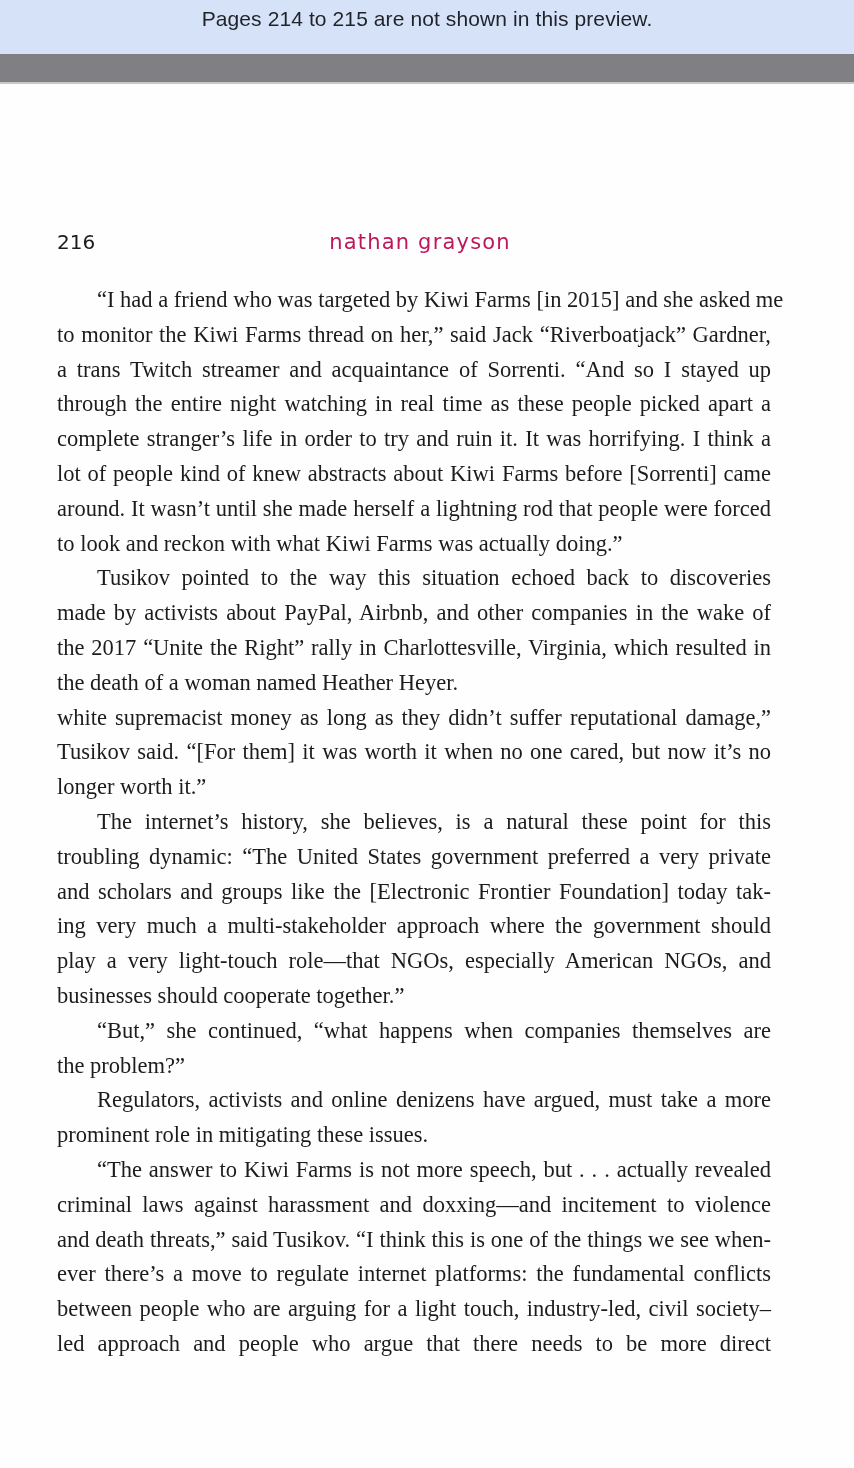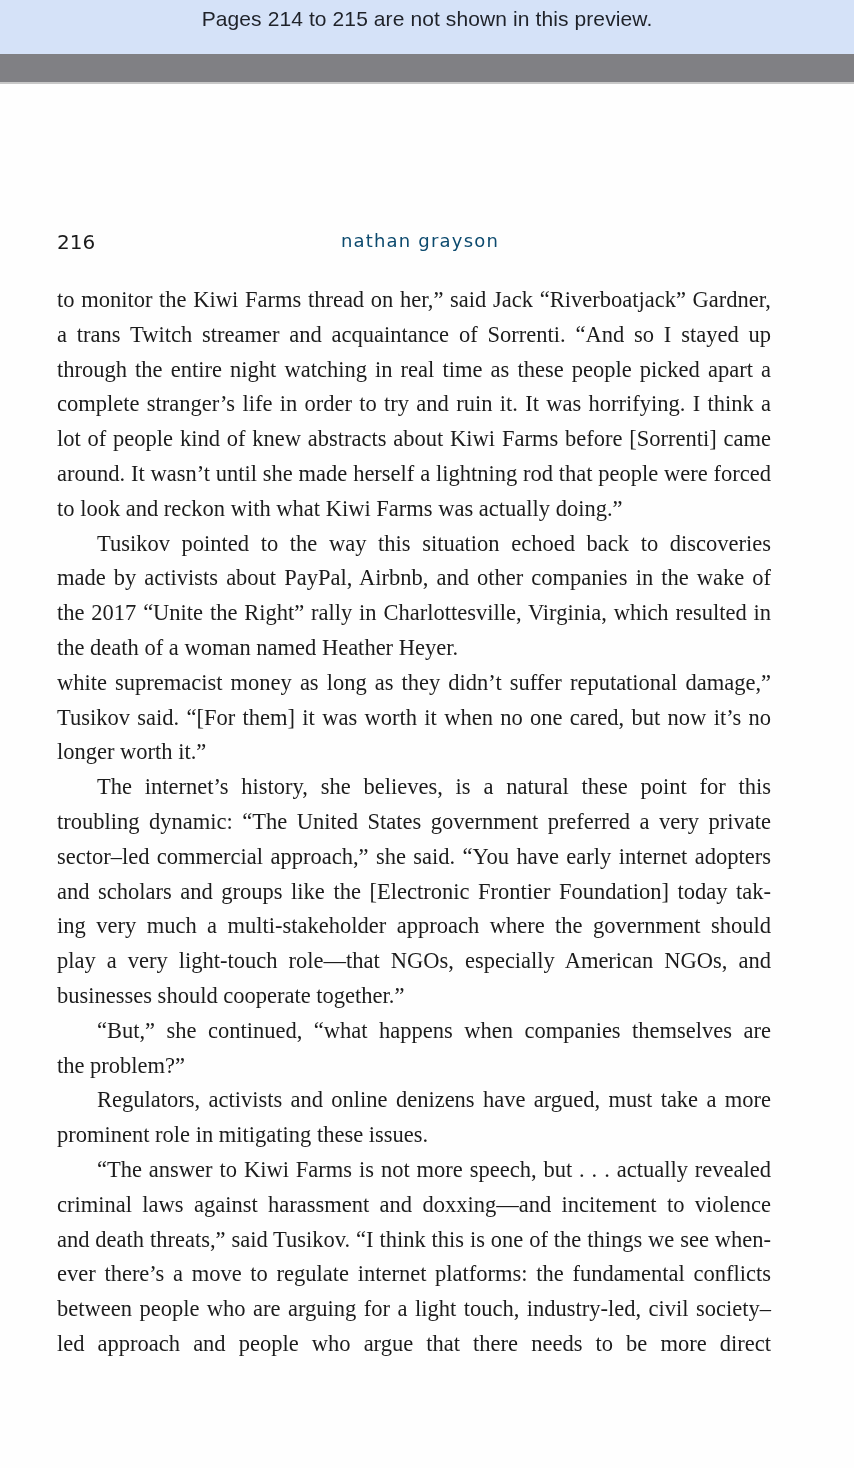--- a/index.html
+++ b/index.html
@@ -63,23 +63,23 @@
       font-size: 20px;
       color: #1b1b1b;
     }
     .author-name {
       position: absolute;
       left: 12px;
       right: 0;
       top: 0;
       text-align: center;
       font-family: "DejaVu Sans", sans-serif;
-      font-size: 18px;
+      font-size: 21px;
       letter-spacing: 1.2px;
-      color: #0c4a6e;
+      color: #be185d;
     }
     .body-text {
       position: absolute;
       top: 199px;
       left: 57px;
       width: 714px;
     }
     .line {
       display: block;
       height: 34.8px;
@@ -109,40 +109,40 @@
 <div class="gap-stripe"></div>
 
 <div class="page">
   <div class="running-head">
     <span class="page-number">216</span>
     <span class="author-name">nathan grayson</span>
   </div>
 
   <div class="body-text">
 
+    <span class="line indent">“I had a friend who was targeted by Kiwi Farms [in 2015] and she asked me</span>
     <span class="line">to monitor the Kiwi Farms thread on her,” said Jack “Riverboatjack” Gardner,</span>
     <span class="line">a trans Twitch streamer and acquaintance of Sorrenti. “And so I stayed up</span>
     <span class="line">through the entire night watching in real time as these people picked apart a</span>
     <span class="line">complete stranger’s life in order to try and ruin it. It was horrifying. I think a</span>
     <span class="line">lot of people kind of knew abstracts about Kiwi Farms before [Sorrenti] came</span>
     <span class="line">around. It wasn’t until she made herself a lightning rod that people were forced</span>
     <span class="line last">to look and reckon with what Kiwi Farms was actually doing.”</span>
 
     <span class="line indent">Tusikov pointed to the way this situation echoed back to discoveries</span>
     <span class="line">made by activists about PayPal, Airbnb, and other companies in the wake of</span>
     <span class="line">the 2017 “Unite the Right” rally in Charlottesville, Virginia, which resulted in</span>
     <span class="line last">the death of a woman named Heather Heyer.</span>
 
     <span class="line">white supremacist money as long as they didn’t suffer reputational damage,”</span>
     <span class="line">Tusikov said. “[For them] it was worth it when no one cared, but now it’s no</span>
     <span class="line last">longer worth it.”</span>
 
     <span class="line indent">The internet’s history, she believes, is a natural these point for this</span>
     <span class="line">troubling dynamic: “The United States government preferred a very private</span>
-    <span class="line">sector–led commercial approach,” she said. “You have early internet adopters</span>
     <span class="line">and scholars and groups like the [Electronic Frontier Foundation] today tak-</span>
     <span class="line">ing very much a multi-stakeholder approach where the government should</span>
     <span class="line">play a very light-touch role—that NGOs, especially American NGOs, and</span>
     <span class="line last">businesses should cooperate together.”</span>
 
     <span class="line indent">“But,” she continued, “what happens when companies themselves are</span>
     <span class="line last">the problem?”</span>
 
     <span class="line indent">Regulators, activists and online denizens have argued, must take a more</span>
     <span class="line last">prominent role in mitigating these issues.</span>

